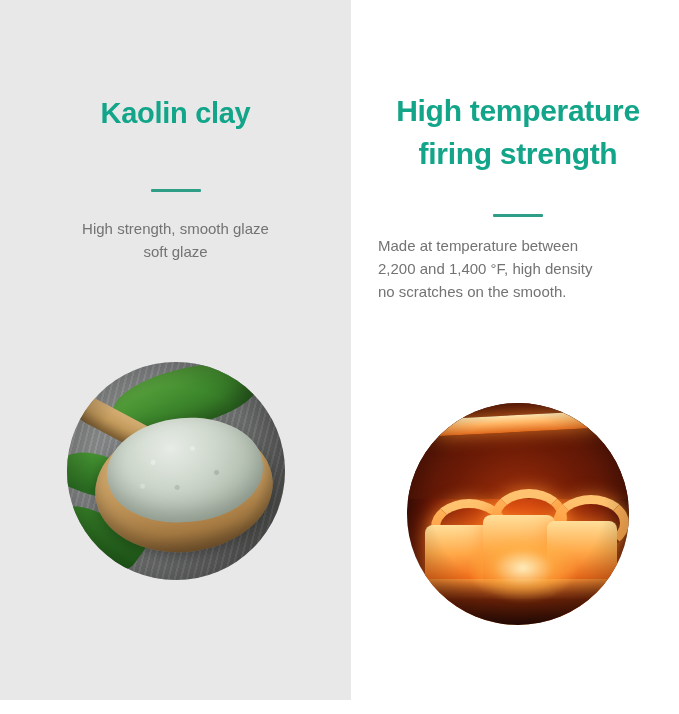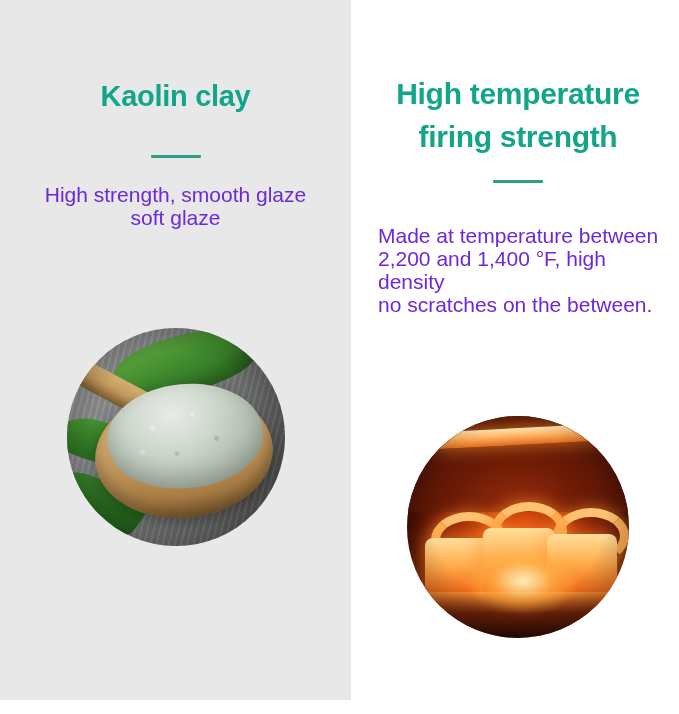--- a/index.html
+++ b/index.html
@@ -54,21 +54,21 @@
   .panel-right {
     width: 322px;
     flex: 1 1 auto;
     background: #ffffff;
   }
 
   .panel-title {
     color: #12a589;
     font-weight: bold;
     text-align: center;
-    margin: 0;
+    margin: 17px;
     letter-spacing: -0.3px;
   }
 
   .panel-left .panel-title {
     font-size: 29px;
     line-height: 40px;
     padding-top: 76px;
     width: 300px;
   }
 
@@ -90,34 +90,34 @@
     width: 50px;
     margin-top: 39px;
   }
 
   .panel-right .divider {
     width: 50px;
     margin-top: 22px;
   }
 
   .panel-body {
-    color: #6d28d9;
+    color: #737373;
     text-align: center;
     margin: 0;
-    font-size: 21px;
+    font-size: 15px;
     line-height: 23px;
   }
 
   .panel-left .panel-body {
     margin-top: 25px;
     width: 290px;
   }
 
   .panel-right .panel-body {
-    margin-top: 41px;
+    margin-top: 17px;
     width: 292px;
     text-align: left;
     padding-left: 6px;
     box-sizing: border-box;
   }
 
   .photo-circle {
     border-radius: 50%;
     overflow: hidden;
     position: relative;
@@ -323,21 +323,21 @@
       <h2 class="panel-title">
         <span>High temperature</span><br>
         <span>firing strength</span>
       </h2>
 
       <div class="divider"></div>
 
       <p class="panel-body">
         <span>Made at temperature between</span><br>
         <span>2,200 and 1,400 °F, high density</span><br>
-        <span>no scratches on the between.</span>
+        <span>no scratches on the smooth.</span>
       </p>
 
       <div class="photo-circle">
         <div class="kiln-photo">
           <div class="kiln-roof">
             <div class="kiln-roof-rim"></div>
           </div>
           <div class="ware-handle h1"></div>
           <div class="ware-handle h2"></div>
           <div class="ware-handle h3"></div>

